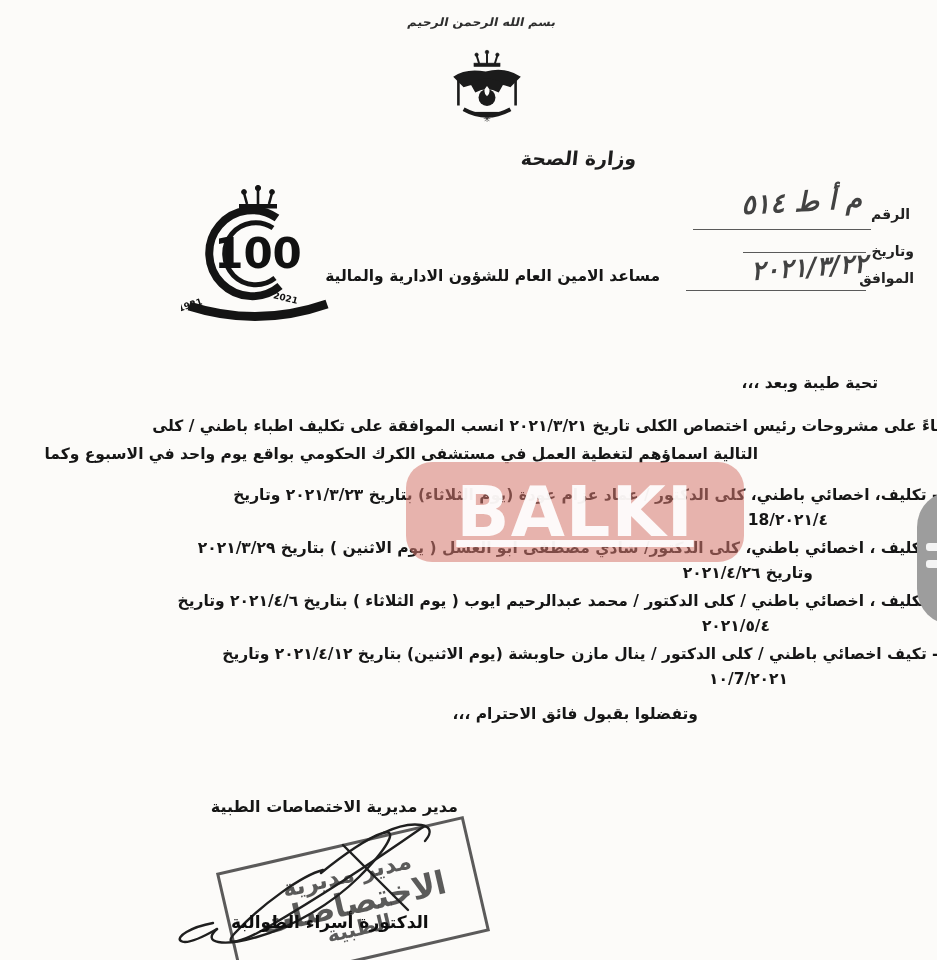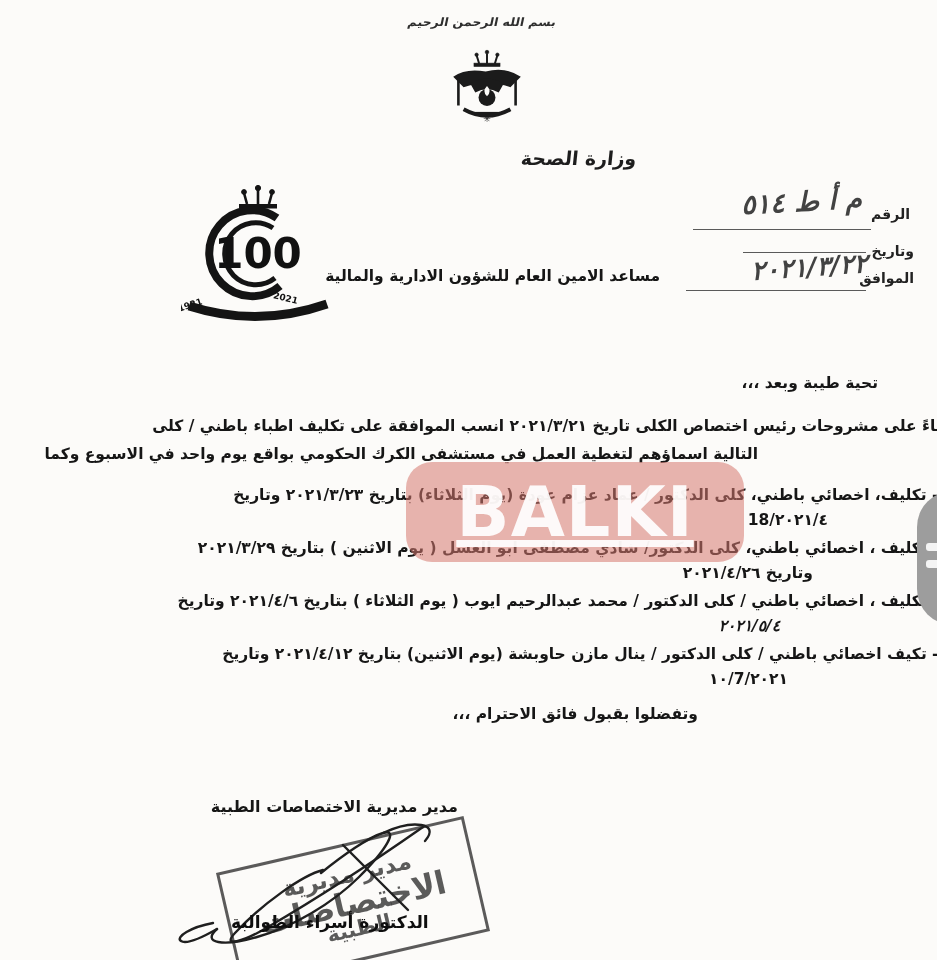--- a/index.html
+++ b/index.html
@@ -34,21 +34,21 @@
   .greeting{right:102px;top:374px;font-size:15.5px;font-weight:bold;}
   .bline{font-size:15.5px;font-weight:bold;}
   .bl1{right:32px;top:417px;}
   .bl2{right:222px;top:445px;}
   .item1{right:32px;top:486px;}
   .item2{right:32px;top:539px;}
   .item3{right:32px;top:592px;}
   .item4{right:32px;top:645px;}
   .cont1{right:152px;top:511px;}
   .cont2{right:167px;top:564px;}
-  .cont3{right:200px;top:617px;font-style:italic;}
+  .cont3{right:210px;top:617px;}
   .cont4{right:192px;top:670px;}
   .closing{right:282px;top:705px;font-size:15.5px;font-weight:bold;}
 
   
   .sig-title{right:522px;top:797px;font-size:16px;font-weight:bold;}
   .scribble{position:absolute;left:130px;top:815px;width:320px;height:145px;z-index:3;}
   .stamp{position:absolute;left:183px;top:843px;width:248px;height:112px;
     border:3px solid rgba(50,50,50,.8);transform:rotate(-13deg);z-index:2;
     display:flex;flex-direction:column;align-items:center;justify-content:center;
     line-height:1.02;color:rgba(55,55,55,.82);font-weight:bold;}

